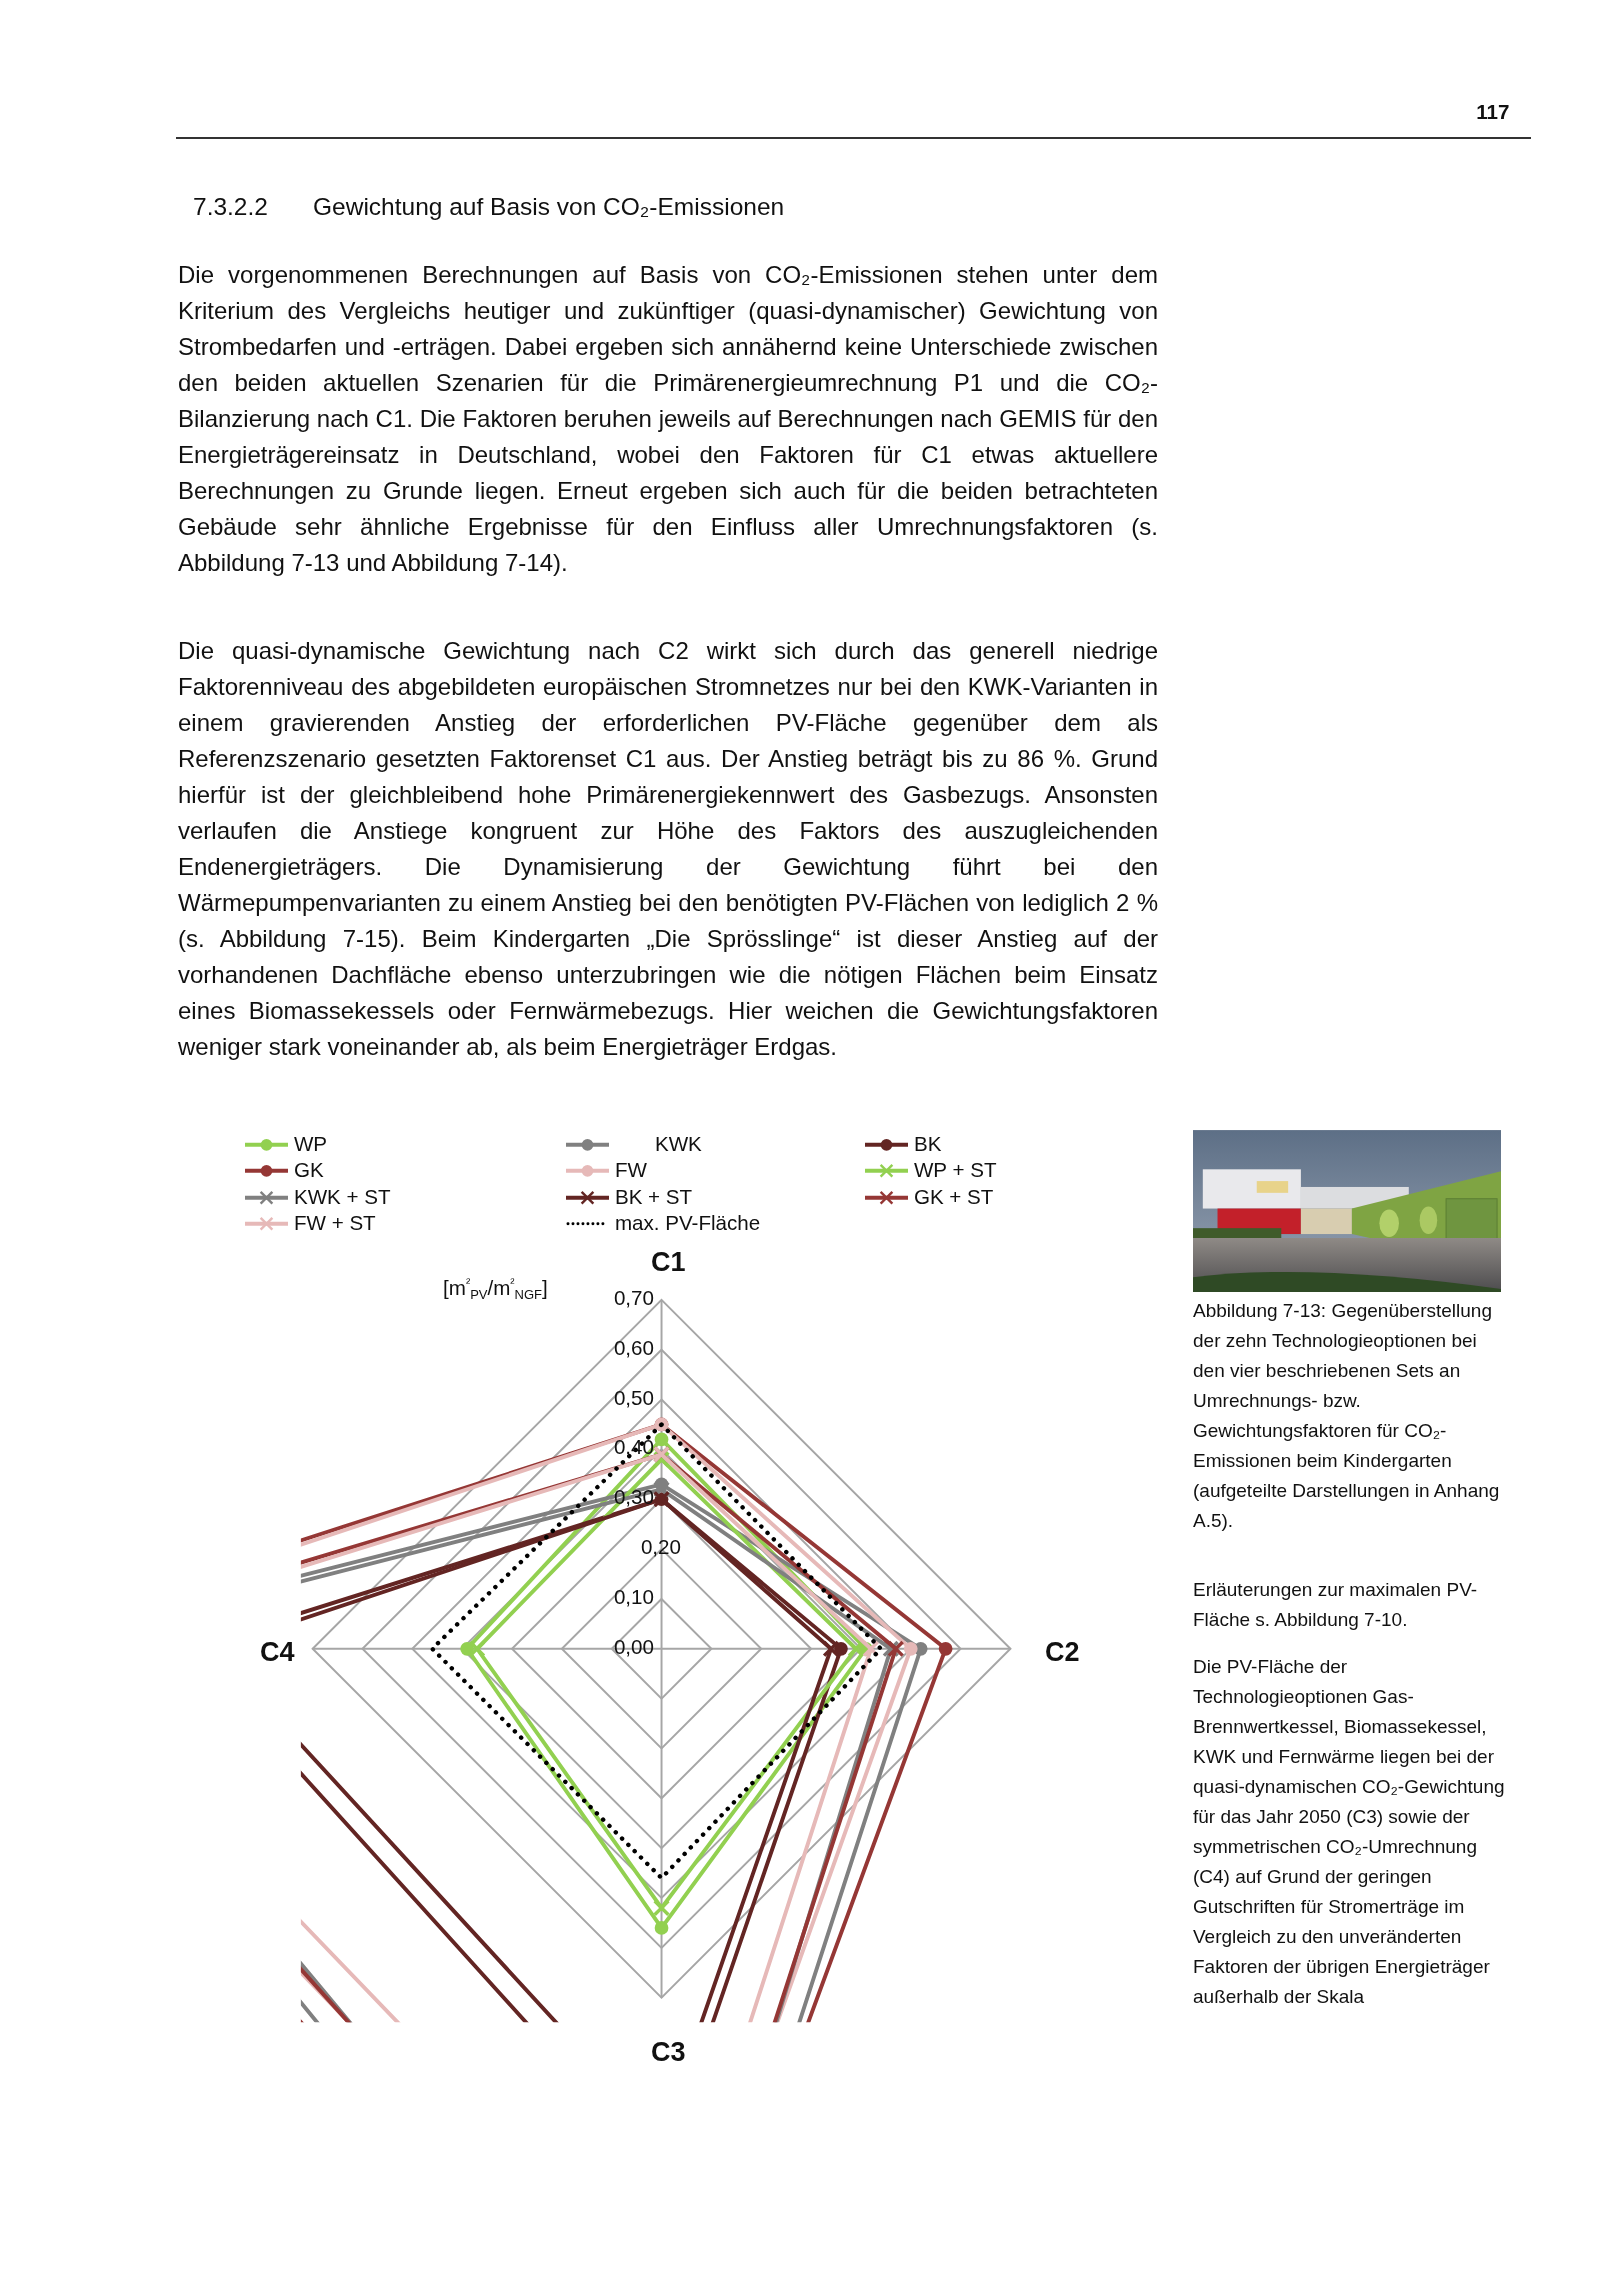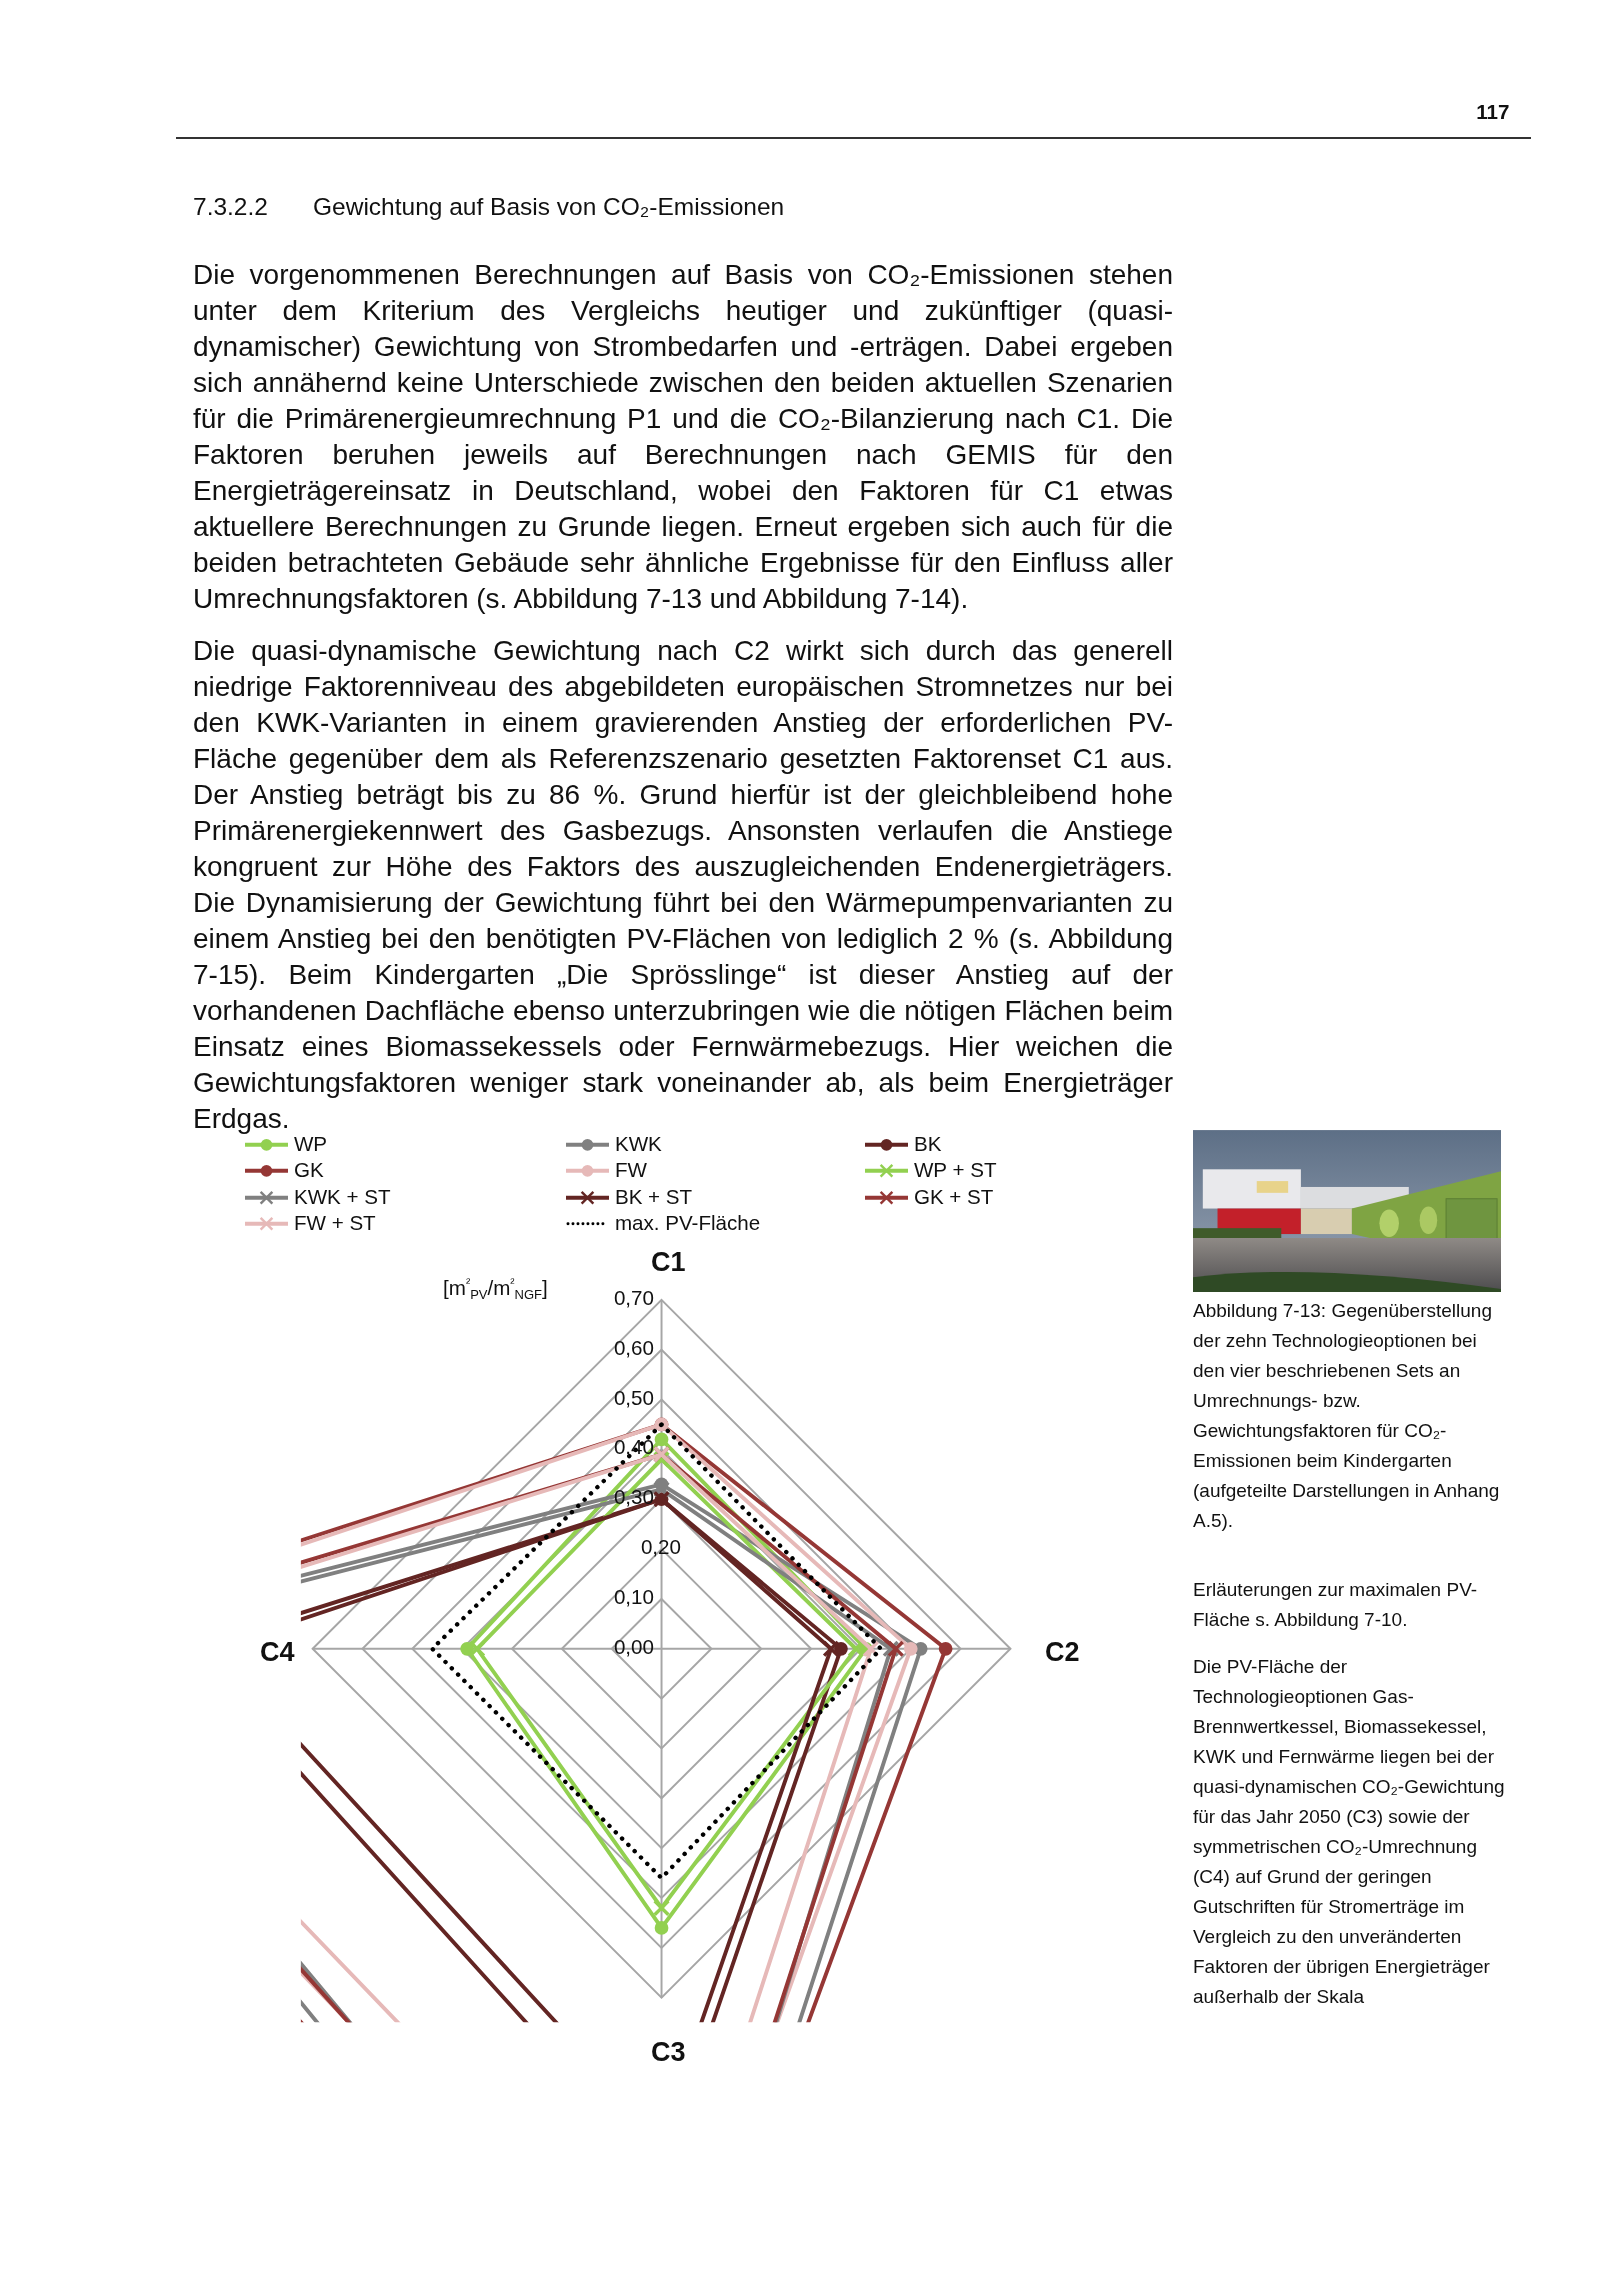--- a/index.html
+++ b/index.html
@@ -4,21 +4,21 @@
 <style>
   html, body { margin:0; padding:0; background:#ffffff; }
   body { width:1621px; height:2293px; position:relative; overflow:hidden;
          font-family:"Liberation Sans", "DejaVu Sans", sans-serif; color:#111; }
   .header { position:absolute; left:176px; top:94px; width:1355px; height:43px;
             border-bottom:2px solid #333; }
   .header .chap { position:absolute; left:19.6px; top:5.9px; font-size:20.6px; letter-spacing:-0.1px; }
   .header .pno { position:absolute; right:21.6px; top:5.9px; font-size:20.6px;font-weight:bold; }
   .section { position:absolute; left:193px; top:193px; font-size:24.5px; }
   .section .num { display:inline-block; width:120px; }
-  .body-text { position:absolute; left:193px; width:980px; font-size:28px; line-height:36px; }
+  .body-text { position:absolute; left:178px; width:980px; font-size:24px; line-height:36px; }
   .p1 { top:257px; }
   .p2 { top:633px; }
   .body-text p { margin:0; }
   .legend { position:absolute; left:245px; top:1130px; width:843px; font-size:20.6px; }
   .leg-item { position:absolute; height:25.5px; display:flex; align-items:flex-end; }
   .leg-item svg { width:43px; height:21.6px; margin-right:5.9px; }
   .chart-svg { position:absolute; left:0; top:0; width:1621px; height:2293px; pointer-events:none; }
   .axis-label { position:absolute; font-size:27px;font-weight:bold; }
   .tick-label { position:absolute; font-size:20.6px; width:61px; text-align:right; }
   .unit-label { position:absolute; left:443px; top:1276px; font-size:20.6px; }
@@ -50,21 +50,21 @@
 </div>
 
 <div class="legend" id="legend">
     <div class="leg-item" style="left: 0px; top: 0px;">
       <svg viewBox="0 0 44 22">
         <line x1="0" y1="11" x2="44" y2="11" stroke="#92d050" stroke-width="4"></line>
         <circle cx="22" cy="11" r="6" fill="#92d050"></circle>
       </svg>
       <span>WP</span>
     </div>
-    <div class="leg-item" style="left: 321px; top: 0px;">
+    <div class="leg-item" style="left: 321px; top: 0px; gap: 40px;">
       <svg viewBox="0 0 44 22">
         <line x1="0" y1="11" x2="44" y2="11" stroke="#808080" stroke-width="4"></line>
         <circle cx="22" cy="11" r="6" fill="#808080"></circle>
       </svg>
       <span>KWK</span>
     </div>
     <div class="leg-item" style="left: 620px; top: 0px;">
       <svg viewBox="0 0 44 22">
         <line x1="0" y1="11" x2="44" y2="11" stroke="#632523" stroke-width="4"></line>
         <circle cx="22" cy="11" r="6" fill="#632523"></circle>

